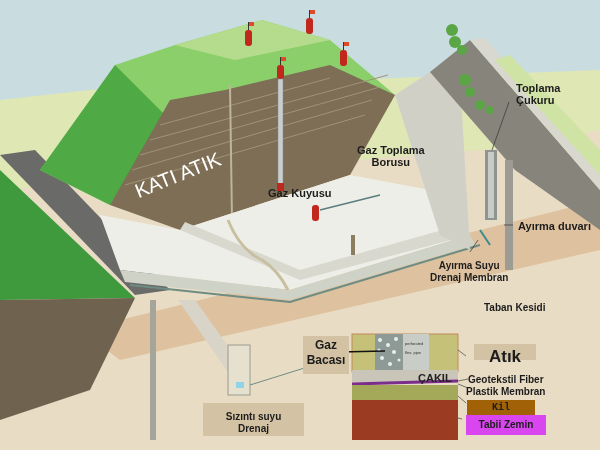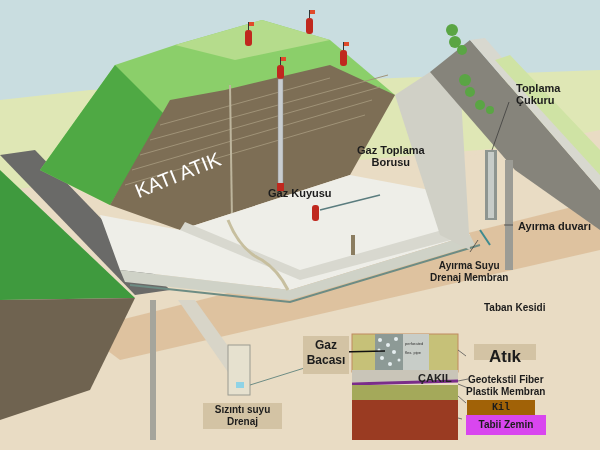--- a/index.html
+++ b/index.html
@@ -150,21 +150,21 @@
 
   <div class="lbl" style="left:518px;top:220px;">Ayırma duvarı</div>
 
   <div class="lbl" style="left:430px;top:260px;text-align:center;font-size:10px;">
     <div>Ayırma Suyu</div>
     <div>Drenaj Membran</div>
   </div>
 
   <div class="lbl" style="left:484px;top:302px;font-size:10px;text-align:center;">Taban Kesidi</div>
 
-  <div class="box" style="left:203px;top:403px;width:79px;height:25px;font-size:10px;line-height:12px;padding-top:1px;">
+  <div class="box" style="left:203px;top:403px;width:101px;height:25px;font-size:10px;line-height:12px;padding-top:8px;">
     <div>Sızıntı suyu</div>
     <div>Drenaj</div>
   </div>
 
   <div class="box" style="left:303px;top:336px;width:46px;height:36px;font-size:12px;line-height:15px;padding-top:2px;">
     <div>Gaz</div>
     <div>Bacası</div>
   </div>
 
   <div class="lbl" style="left:405px;top:339px;font-size:4px;line-height:9px;font-weight:normal;color:#333;">

